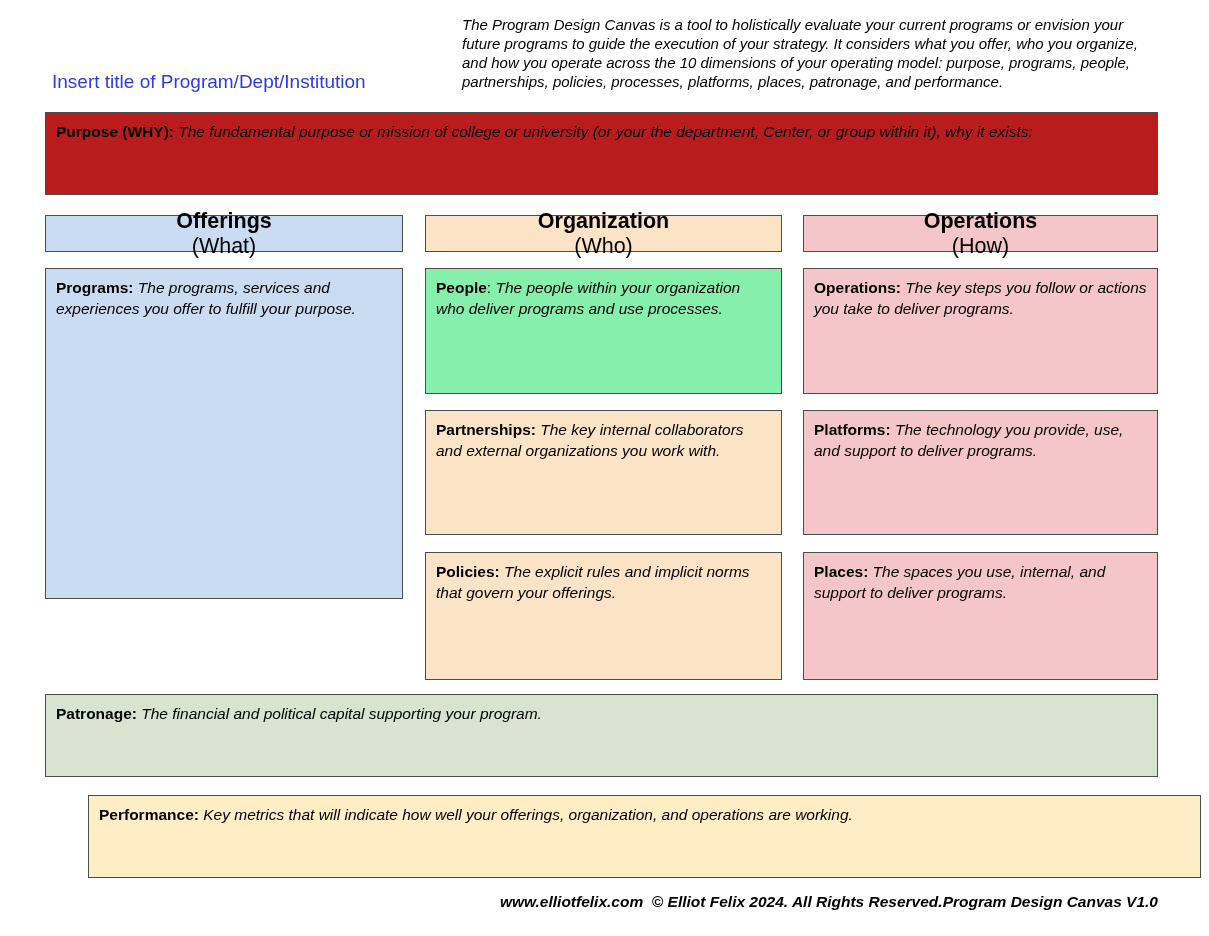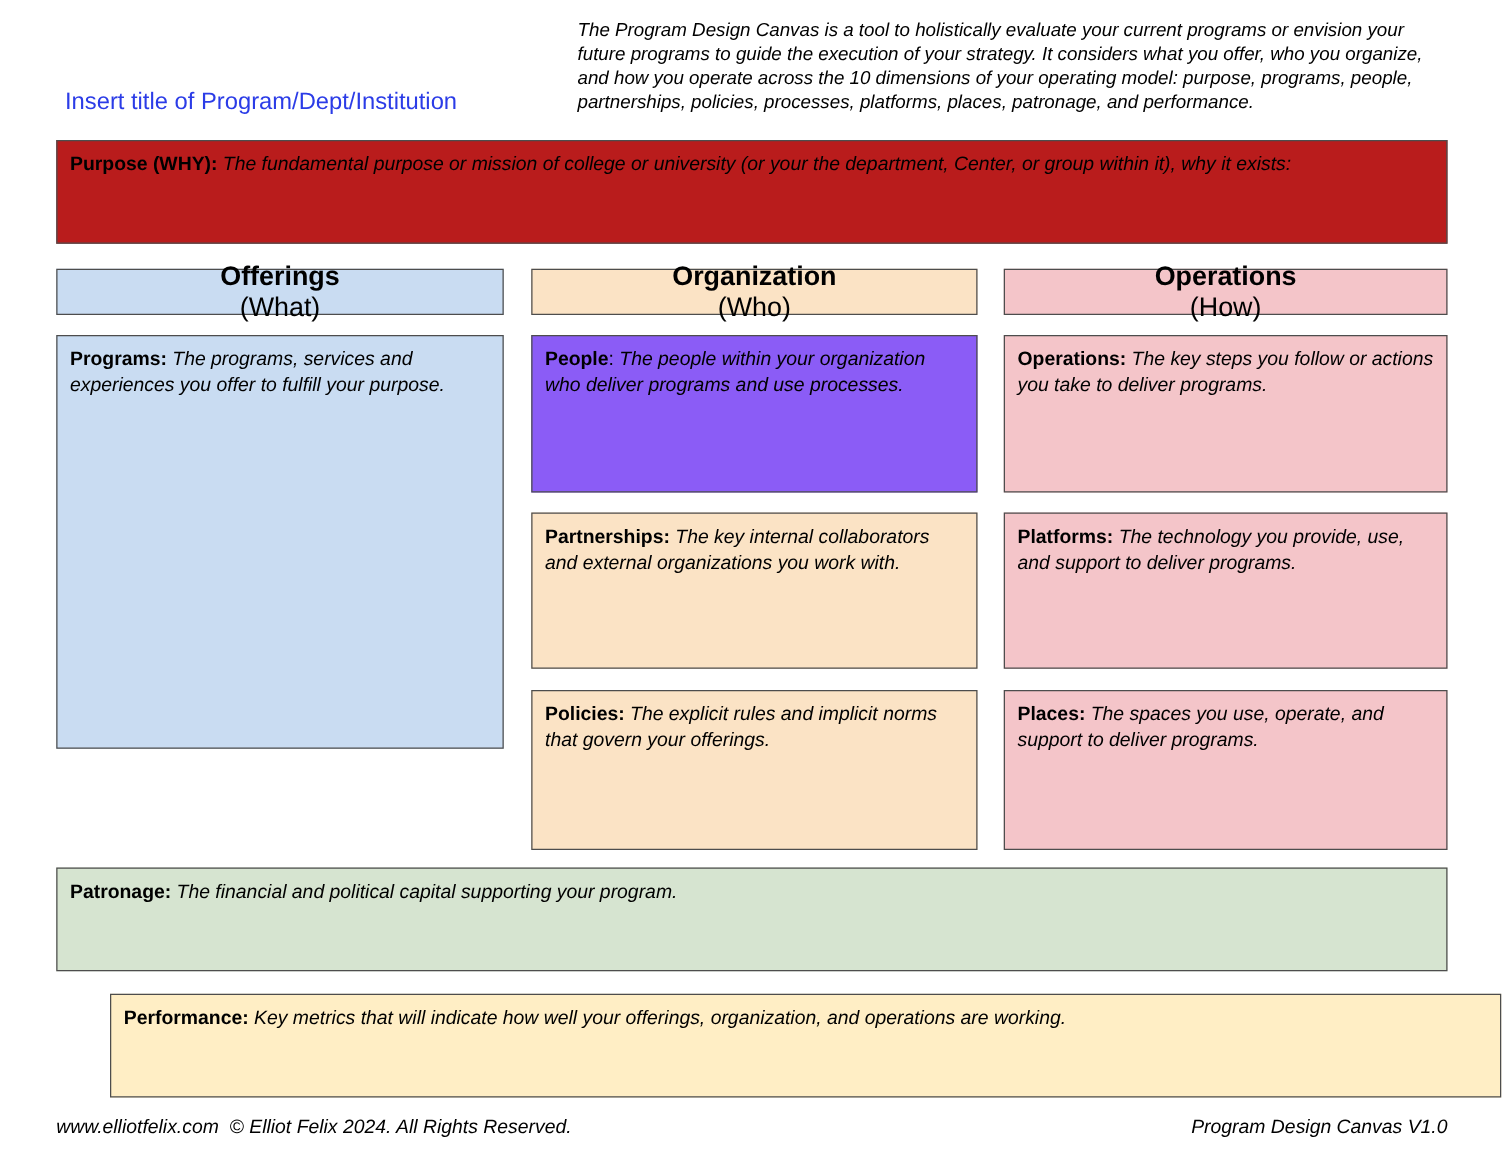--- a/index.html
+++ b/index.html
@@ -67,24 +67,25 @@
   .tall { top: 268px; height: 331px; }
   .full { left: 45px; width: 1113px; }
   .purpose-row { top: 112px; height: 83px; }
   .patronage-row { top: 694px; height: 83px; }
   .performance-row { top: 795px; height: 83px; }
   .footer {
     position: absolute;
     left: 45px; top: 893px;
     width: 1113px;
     display: flex;
-    justify-content: space-between;
+    justify-content: flex-end;
     font-size: 15.5px;
     font-style: italic;
     white-space: pre;
+    font-weight: bold;
   }
 </style>
 </head>
 <body>
 
 <div class="page">
 
 
   <div class="page-subtitle" style="color: rgb(43, 60, 231);">Insert title of Program/Dept/Institution</div>
 
@@ -99,21 +100,21 @@
 
   <div class="col-header hdr-row c2" style="background-color: rgb(251, 227, 197);"><span class="hdr-bold">Organization</span> <span>(Who)</span></div>
 
   <div class="col-header hdr-row c3" style="background-color: rgb(244, 197, 201);"><span class="hdr-bold">Operations</span> <span>(How)</span></div>
 
   <div class="box tall c1" style="background-color: rgb(201, 220, 242);">
     <span class="lbl">Programs:</span>
     <span class="desc">The programs, services and experiences you offer to fulfill your purpose.</span>
   </div>
 
-  <div class="box row1 c2" style="background-color: #8b5cf6;">
+  <div class="box row1 c2" style="background-color: #86efac;">
     <span class="lbl">People</span><span class="colon">:</span>
     <span class="desc">The people within your organization who deliver programs and use processes.</span>
   </div>
 
   <div class="box row2 c2" style="background-color: rgb(251, 227, 197);">
     <span class="lbl">Partnerships:</span>
     <span class="desc">The key internal collaborators and external organizations you work with.</span>
   </div>
 
   <div class="box row3 c2" style="background-color: rgb(251, 227, 197);">
@@ -126,21 +127,21 @@
     <span class="desc">The key steps you follow or actions you take to deliver programs.</span>
   </div>
 
   <div class="box row2 c3" style="background-color: rgb(244, 197, 201);">
     <span class="lbl">Platforms:</span>
     <span class="desc">The technology you provide, use, and support to deliver programs.</span>
   </div>
 
   <div class="box row3 c3" style="background-color: rgb(244, 197, 201);">
     <span class="lbl">Places:</span>
-    <span class="desc">The spaces you use, operate, and support to deliver programs.</span>
+    <span class="desc">The spaces you use, internal, and support to deliver programs.</span>
   </div>
 
   <div class="box full patronage-row" style="background-color: rgb(214, 228, 208);">
     <span class="lbl">Patronage:</span>
     <span class="desc">The financial and political capital supporting your program.</span>
   </div>
 
   <div class="box full performance-row" style="background-color: rgb(255, 238, 197); margin-left: 43px;">
     <span class="lbl">Performance:</span>
     <span class="desc">Key metrics that will indicate how well your offerings, organization, and operations are working.</span>

